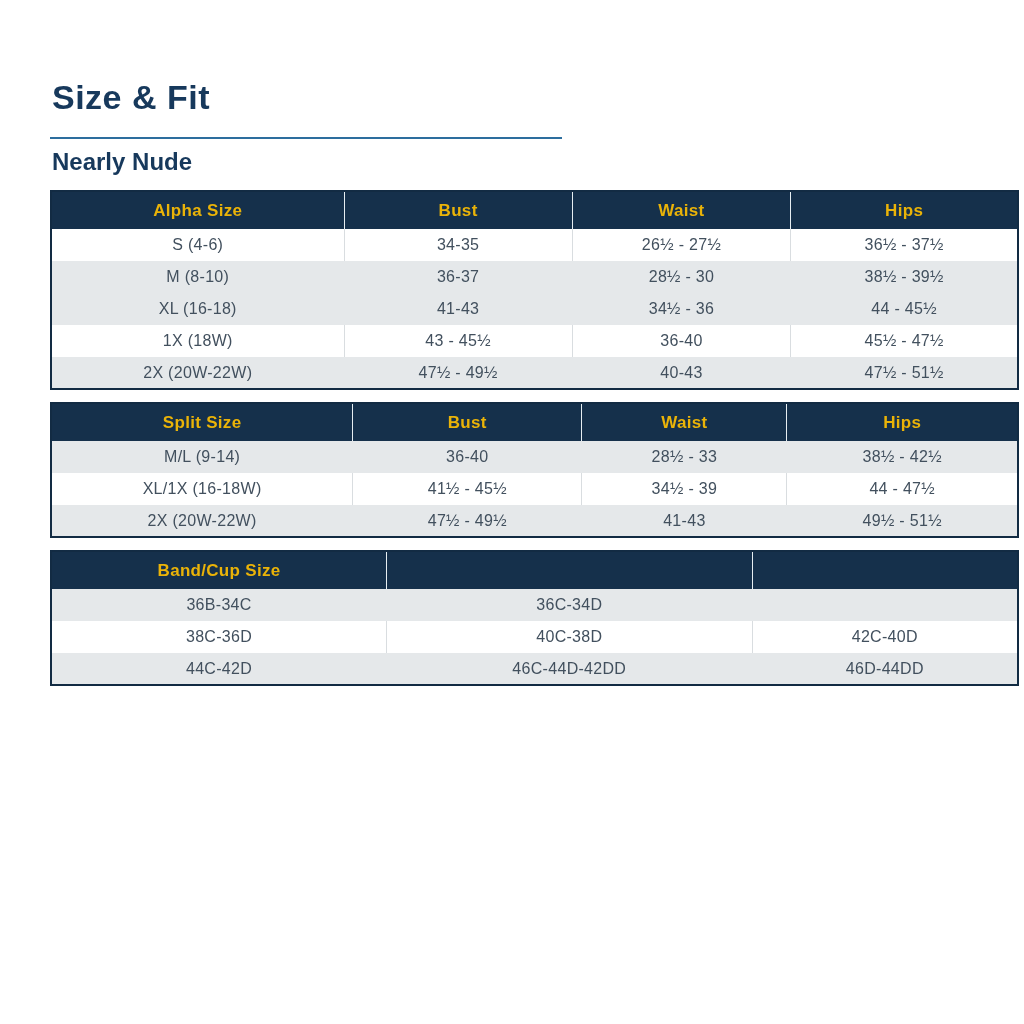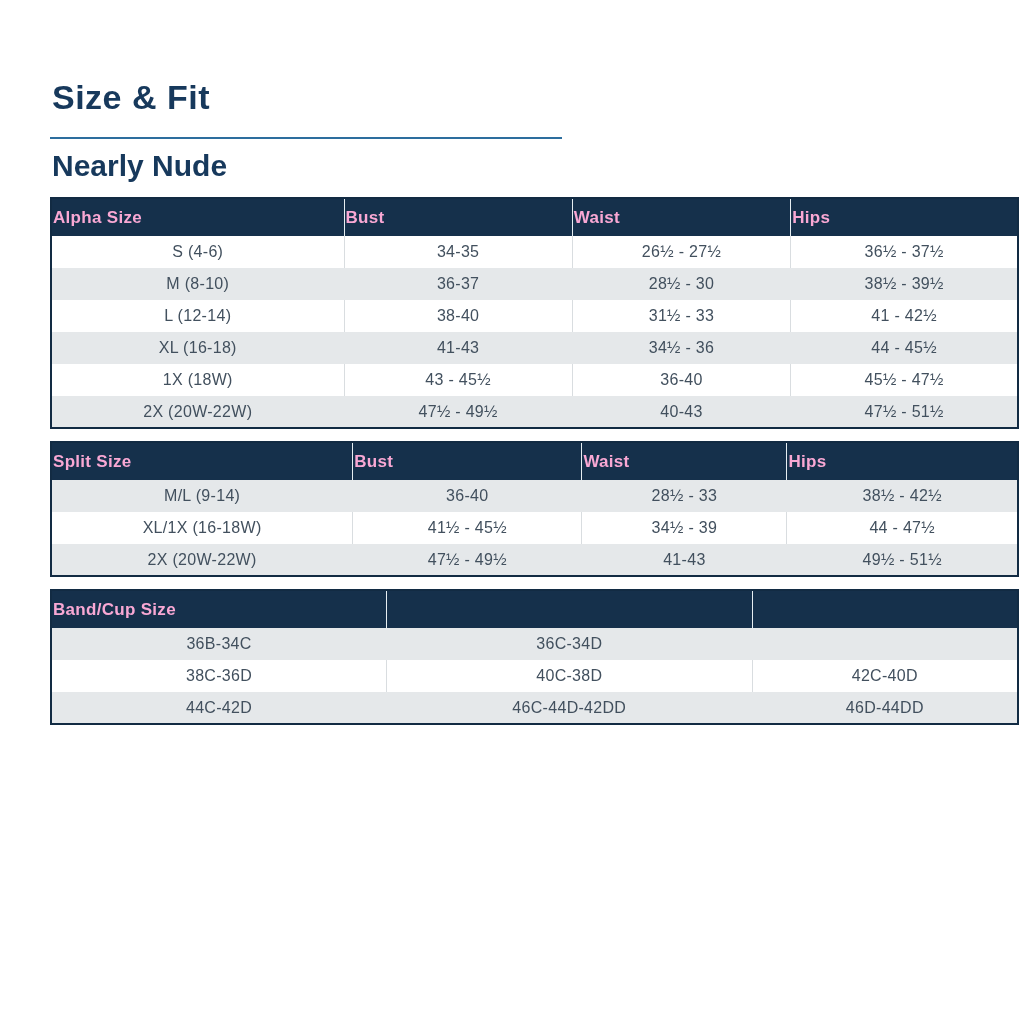--- a/index.html
+++ b/index.html
@@ -22,37 +22,37 @@
   .page{padding:78px 5px 0 8px;margin-left:42px;}
   h1.page-title{
     font-size:34px;font-weight:bold;color:var(--heading);
     margin:0 0 20px 2px;letter-spacing:0.5px;line-height:1.15;
   }
   hr.title-rule{
     border:none;border-top:2px solid var(--rule);
     width:512px;margin:0 0 10px 0;
   }
   h2.product-name{
-    font-size:30px;font-weight:bold;color:var(--heading);
+    font-size:24px;font-weight:bold;color:var(--heading);
     margin:0 0 15px 2px;line-height:1.1;
   }
   table.size-table{
     width:100%;
     border-collapse:collapse;
     table-layout:fixed;
     margin:0 0 12px 0;
     border:2px solid var(--border-dark);
   }
   table.size-table th{
     background:var(--header-bg);
-    color:#f9a8d4;
+    color:#eab308;
     font-size:17px;
     font-weight:bold;
     height:38px;
-    text-align:left;
+    text-align:center;
     vertical-align:middle;
     border-right:1px solid var(--header-divider);
     letter-spacing:0.3px;
   }
   table.size-table th:last-child{border-right:none;}
   table.size-table td{
     height:32px;
     text-align:center;
     vertical-align:middle;
     font-size:16px;
@@ -92,26 +92,20 @@
             <td>S (4-6)</td>
             <td>34-35</td>
             <td>26½ - 27½</td>
             <td>36½ - 37½</td>
           </tr>
           <tr class="alt">
             <td>M (8-10)</td>
             <td>36-37</td>
             <td>28½ - 30</td>
             <td>38½ - 39½</td>
-          </tr>
-          <tr>
-            <td>L (12-14)</td>
-            <td>38-40</td>
-            <td>31½ - 33</td>
-            <td>41 - 42½</td>
           </tr>
           <tr class="alt">
             <td>XL (16-18)</td>
             <td>41-43</td>
             <td>34½ - 36</td>
             <td>44 - 45½</td>
           </tr>
           <tr>
             <td>1X (18W)</td>
             <td>43 - 45½</td>

